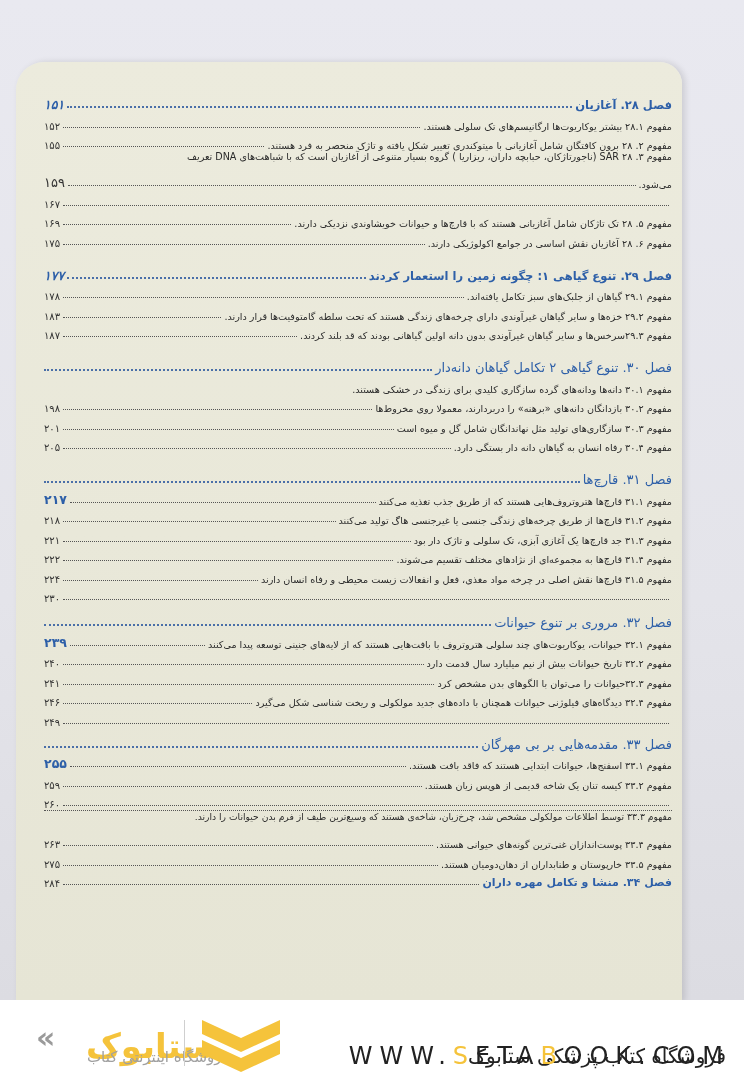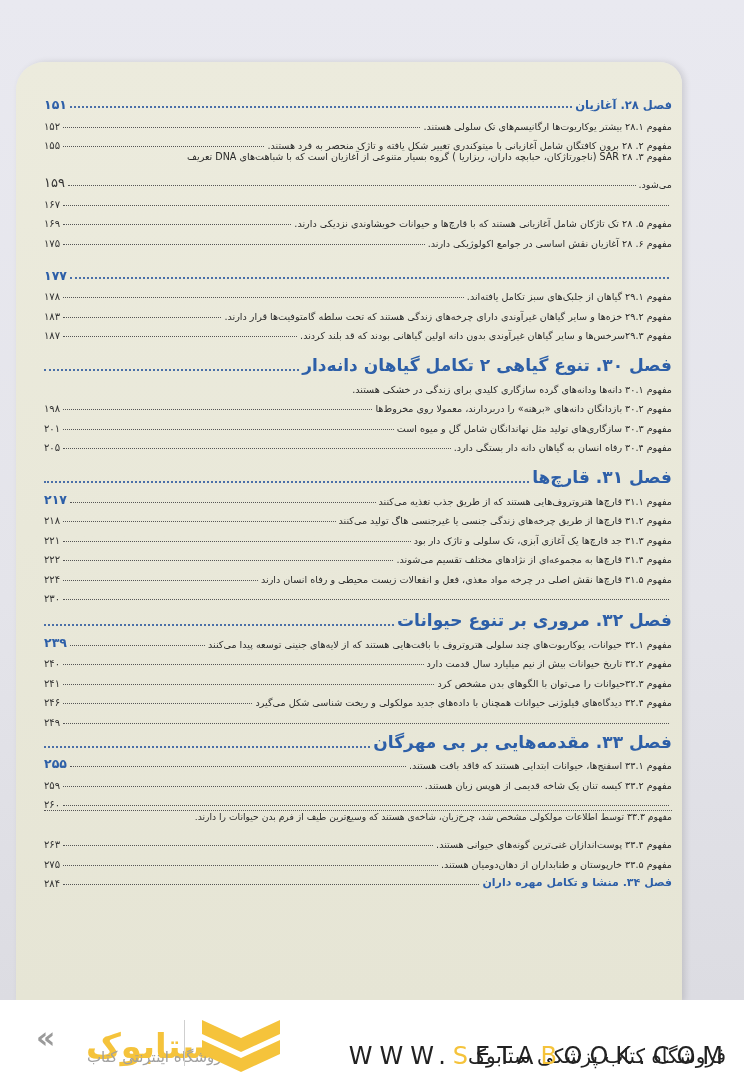--- a/index.html
+++ b/index.html
@@ -24,22 +24,22 @@
     direction:rtl;
   }
   .chapter {
     display:flex; align-items:flex-end; direction:rtl;
     color:#2d5fa8; font-weight:bold; font-size:11.5px; height:20px;
   }
   .chapter .title { white-space:nowrap; }
   .chapter .dots {
     flex:1; border-bottom:2px dotted #4a6fa8; margin:0 3px 4px 3px;
   }
-  .chapter .page-num { font-size:12.5px; white-space:nowrap; direction:ltr; }
-  .chapter-split .title-row { display:flex; direction:rtl; color:#2d5fa8; font-weight:bold; font-size:17px; height:20px; align-items:flex-end;}
+  .chapter .page-num { font-size:12.5px; white-space:nowrap; direction:ltr;font-style:italic; }
+  .chapter-split .title-row { display:flex; direction:rtl; color:#2d5fa8; font-weight:normal; font-size:13px; height:20px; align-items:flex-end;}
   .chapter-split .title-row .dots { flex:1; border-bottom:2px dotted #4a6fa8; margin:0 3px 4px 0; }
   .entry {
     display:flex; align-items:flex-end; direction:rtl;
     color:#2a2a2a; font-size:9.6px; height:19.5px;
   }
   .entry .label { white-space:nowrap; }
   .entry .dots { flex:1; border-bottom:1.5px dotted #555; margin:0 3px 4px 3px; min-width:12px; }
   .entry .page-num { white-space:nowrap; direction:ltr; font-size:10px; color:#333; }
   .entry-wrap { direction:rtl; color:#2a2a2a; font-size:9.6px; }
   .entry-wrap .line1 { height:19.5px; display:flex; align-items:flex-start; white-space:nowrap; }
@@ -118,20 +118,21 @@
       </div>
     <div class="entry">
         <span class="label">مفهوم ۶. ۲۸ آغازیان نقش اساسی در جوامع اکولوژیکی دارند.</span>
         <span class="dots"></span>
         <span class="page-num">۱۷۵</span>
       </div>
 
     <div class="gap"></div>
 
     <div class="chapter">
+      <span class="title">فصل ۲۹. تنوع گیاهی ۱: چگونه زمین را استعمار کردند</span>
       <span class="dots"></span>
       <span class="page-num">۱۷۷</span>
     </div>
     <div class="entry">
         <span class="label">مفهوم ۲۹.۱ گیاهان از جلبک‌های سبز تکامل یافته‌اند.</span>
         <span class="dots"></span>
         <span class="page-num">۱۷۸</span>
       </div>
     <div class="entry">
         <span class="label">مفهوم ۲۹.۲ خزه‌ها و سایر گیاهان غیرآوندی دارای چرخه‌های زندگی هستند که تحت سلطه گامتوفیت‌ها قرار دارند.</span>

